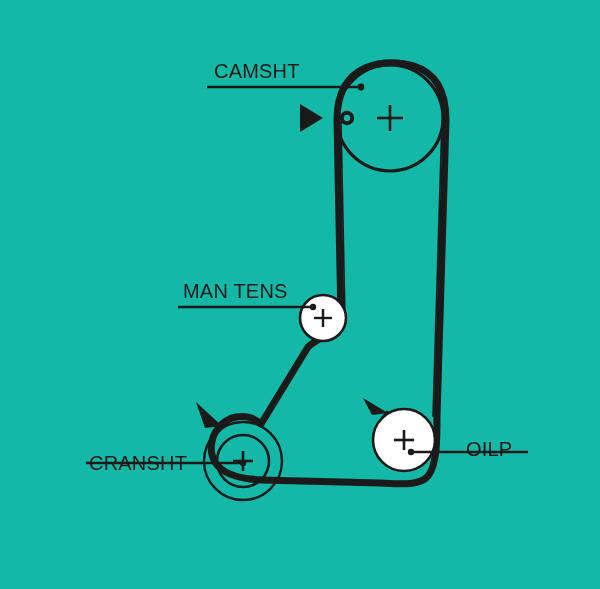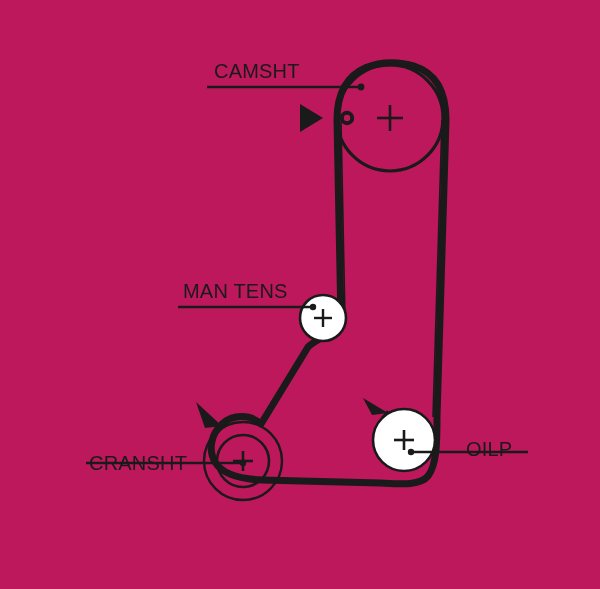--- a/index.html
+++ b/index.html
@@ -10,21 +10,21 @@
   body {
     width: 600px;
     height: 589px;
     font-family: "Liberation Sans", sans-serif;
     overflow: hidden;
   }
   #diagram-root {
     position: relative;
     width: 600px;
     height: 589px;
-    background: #be185d;
+    background: #14b8a6;
   }
   svg#belt-diagram {
     display: block;
     width: 600px;
     height: 589px;
   }
   .label-text {
     font-family: "Liberation Sans", sans-serif;
     font-size: 20px;
     fill: #1a1a1a;

